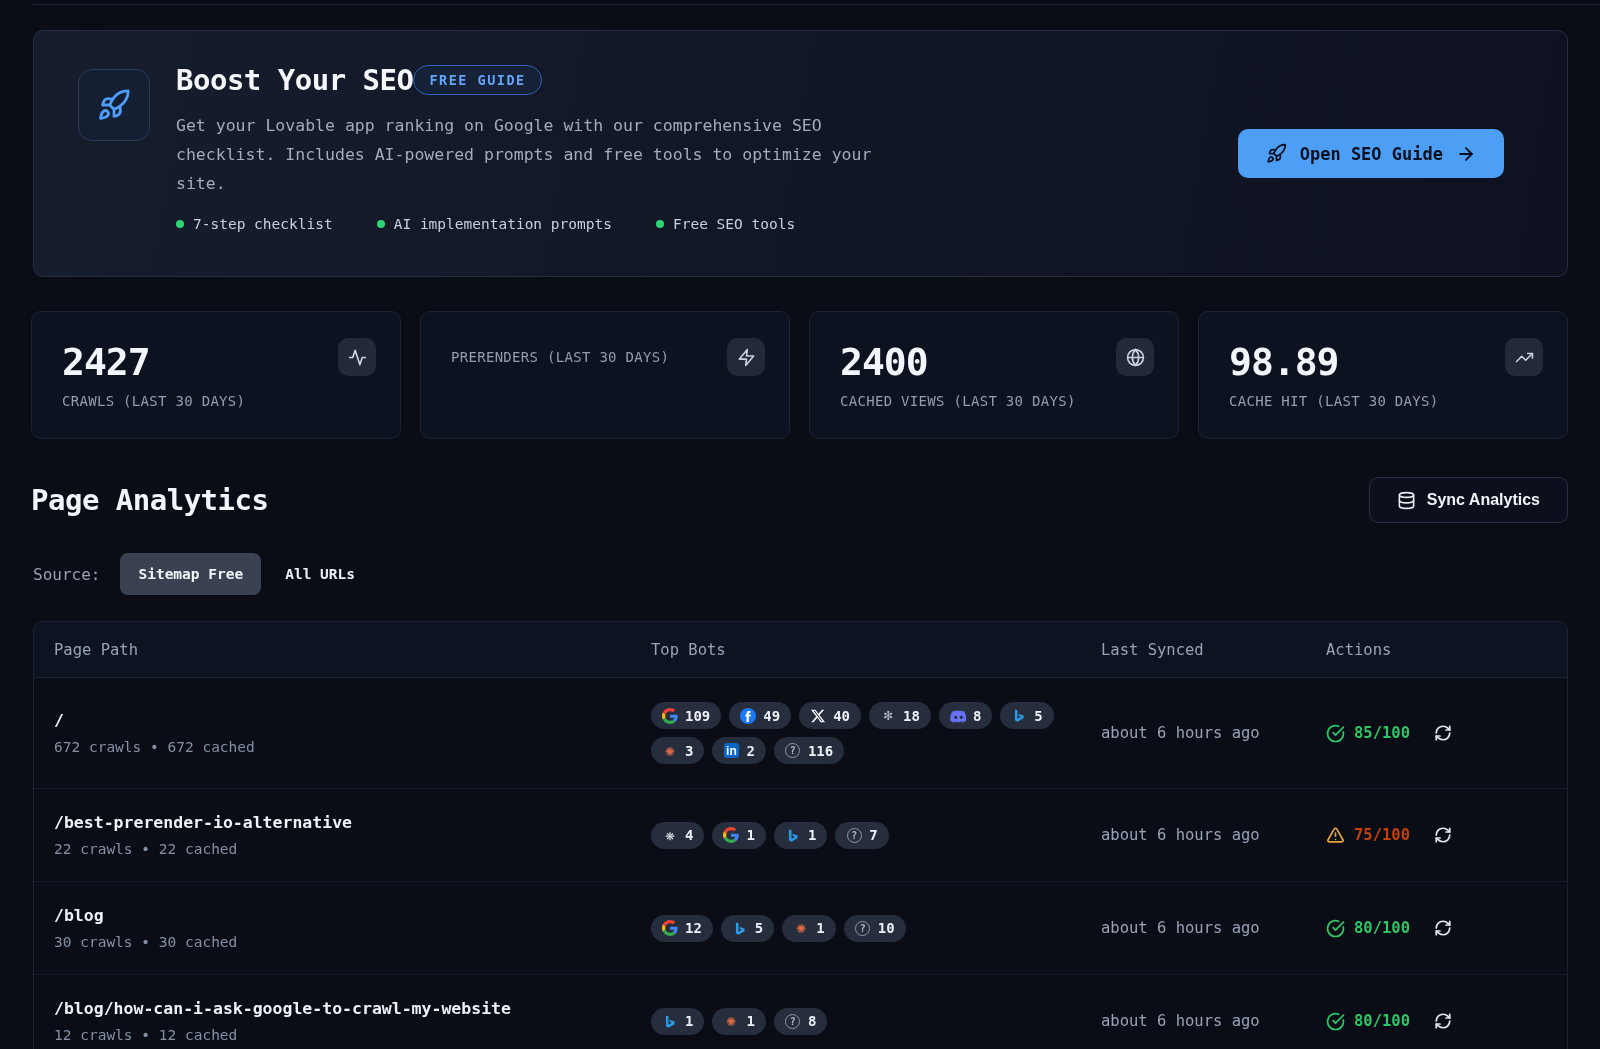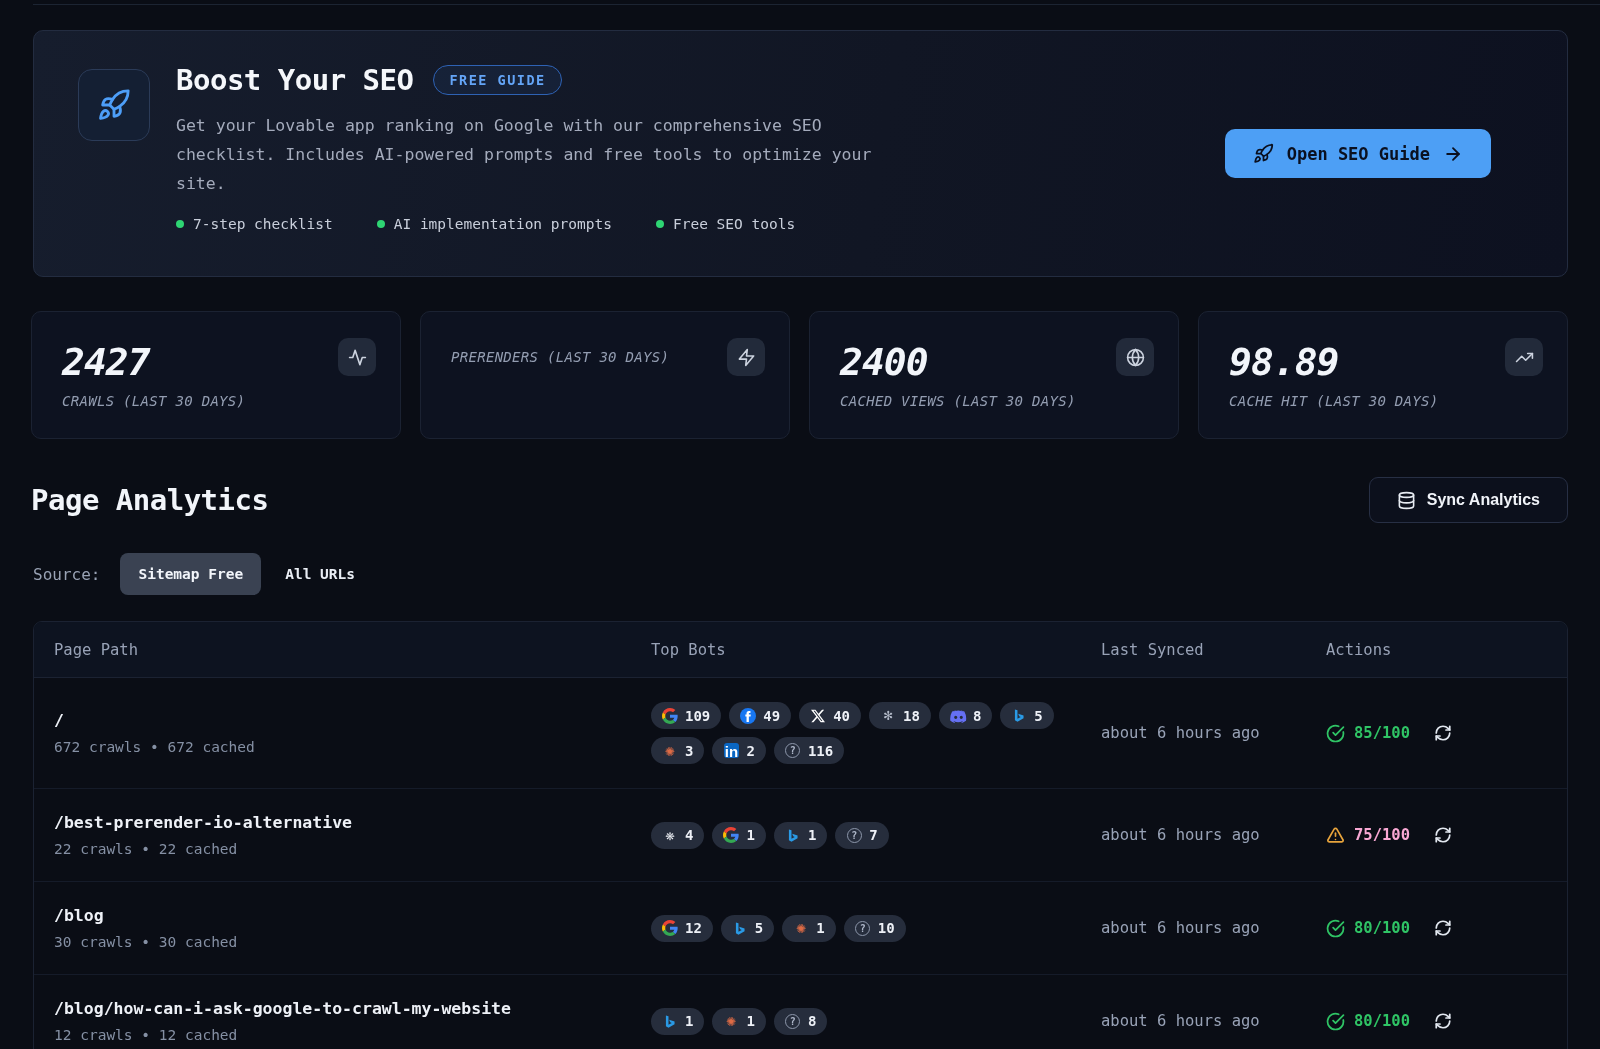--- a/index.html
+++ b/index.html
@@ -28,55 +28,54 @@
   .banner-icon-box {
     width:72px; height:72px; flex:0 0 72px;
     border:1px solid #2b3b58;
     background:#141f33;
     border-radius:14px;
     display:grid; place-items:center;
     margin-top:6px;
   }
   .banner-icon-box svg { stroke:#4d9ef8; }
   .banner-content { margin-left:26px; }
-  .banner-title-row { display:flex; align-items:center; gap:20px; }
+  .banner-title-row { display:flex; align-items:center; }
   .banner-title { font-size:29px; font-weight:bold; letter-spacing:-0.5px; color:#f5f7fb; }
   .free-badge {
     border:1.5px solid #2e62b4;
     background:rgba(47,104,195,0.10);
     color:#64a5f7;
     font-size:13.5px; font-weight:bold; letter-spacing:1.5px;
     padding:6px 15px; border-radius:999px;
   }
   .banner-desc {
     margin-top:14px; max-width:730px;
     font-size:16.5px; line-height:1.76; color:#a4abbc;
   }
   .banner-features { display:flex; gap:44px; margin-top:18px; list-style:none; }
   .banner-features li { display:flex; align-items:center; gap:9px; font-size:14.5px; color:#c9cfdb; }
   .feature-dot { width:8px; height:8px; border-radius:50%; background:#2ed573; }
   .banner-cta {
-    position:absolute; right:76px; top:98px;
+    position:absolute; right:63px; top:98px;
     display:flex; align-items:center; gap:13px;
     background:#4d9ff5; color:#0a1020;
     border:none; border-radius:10px;
     height:49px; padding:0 28px;
     font-family:inherit; font-size:17px; font-weight:bold;
     cursor:pointer;
   }
   .banner-cta svg { stroke:#0a1020; }
 
   
   .stats { margin:34px 32px 0 31px; display:grid; grid-template-columns:repeat(4,1fr); gap:19px; }
   .stat-card {
     position:relative; height:128px;
     border:1px solid #1b2232; border-radius:10px;
     background:#0d1220;
     padding:28px 26px 0 30px;
-    font-style:italic;
   }
   .stat-value { font-size:38px; font-weight:bold; letter-spacing:-1px; color:#f2f5fa; }
   .stat-label { margin-top:9px; font-size:14px; color:#939db1; letter-spacing:0.3px; }
   .stat-icon-box {
     position:absolute; top:26px; right:24px;
     width:38px; height:38px; border-radius:10px;
     background:#222a3a; display:grid; place-items:center;
   }
   .stat-icon-box svg { stroke:#ccd3df; }
 
@@ -130,31 +129,31 @@
     background:#262d3c; border-radius:14px;
     font-size:14px; font-weight:bold; color:#eef1f7;
   }
   .bot-glyph { display:inline-grid; place-items:center; width:16px; height:16px; }
   .ast-gray { color:#b3bac8; font-size:15px; line-height:1; }
   .ast-white { color:#edf0f5; font-size:15px; line-height:1; }
   .ast-orange { color:#dd6b45; font-size:16px; line-height:1; }
   .li-sq {
     width:15px; height:15px; background:#0a66c2; border-radius:3px;
     display:grid; place-items:center;
-    font-family:"Liberation Sans",sans-serif; font-size:15px; font-weight:bold; color:#fff;
+    font-family:"Liberation Sans",sans-serif; font-size:12px; font-weight:bold; color:#fff;
   }
   .q-circle {
     width:15px; height:15px; border:1.5px solid #8d97ab; border-radius:50%;
     display:grid; place-items:center; font-size:10px; font-weight:bold; color:#aeb7c9;
   }
   .synced { font-size:15.5px; color:#98a2b6; }
   .actions-cell { display:flex; align-items:center; gap:24px; }
   .score { display:flex; align-items:center; gap:9px; font-size:15.5px; font-weight:bold; }
   .score.good { color:#2fc465; }
-  .score.warn { color:#f9a8d4; }
+  .score.warn { color:#c2410c; }
   .refresh-btn { background:none; border:none; cursor:pointer; display:grid; place-items:center; padding:0; }
   .refresh-btn svg { stroke:#e2e7ef; }
 </style>
 </head>
 <body>
 
 <div class="top-divider"></div>
 
 <section class="banner">
   <div class="banner-icon-box">

